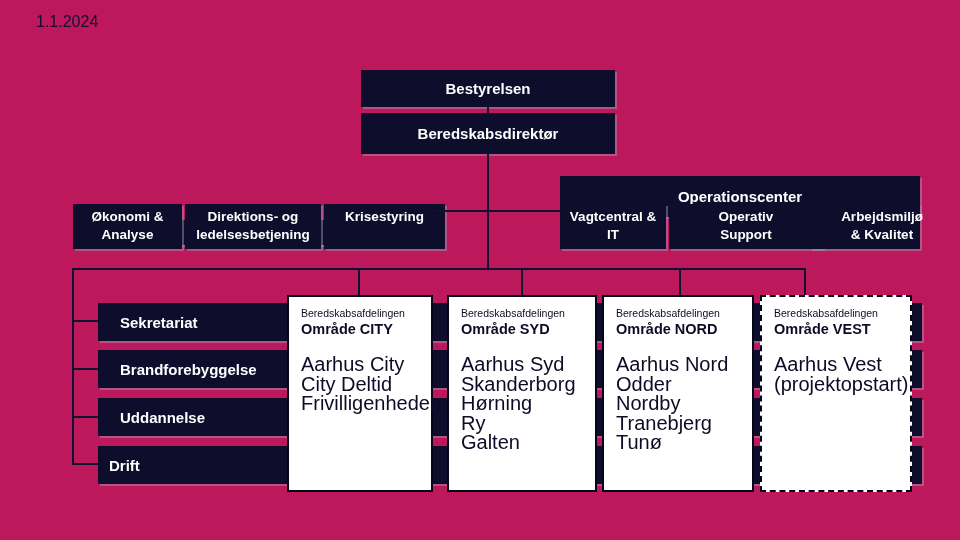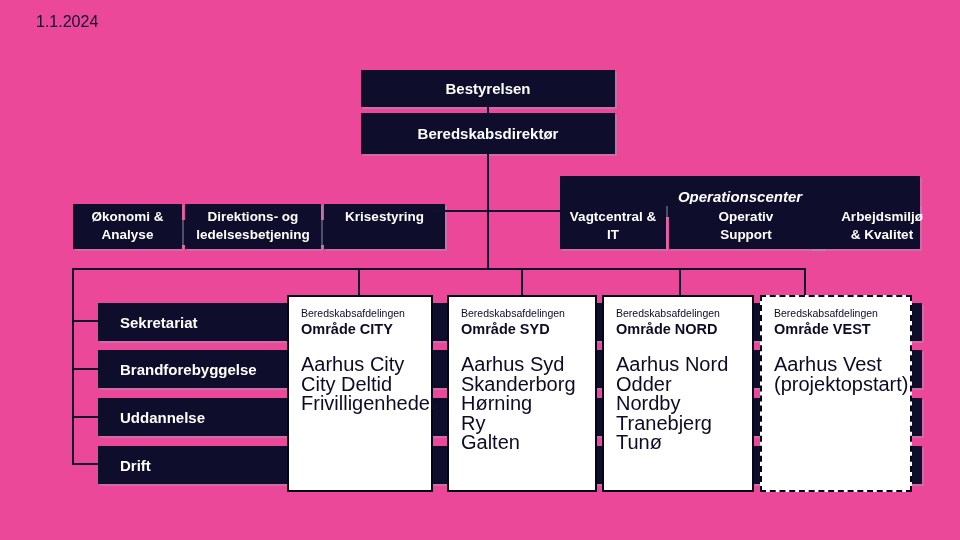--- a/index.html
+++ b/index.html
@@ -1,17 +1,17 @@
 <!DOCTYPE html>
 <html><head>
 <meta charset="utf-8">
 <style>
   html,body{margin:0;padding:0;background:#fff;}
   .canvas{
-    position:relative;width:960px;height:540px;background:#ec4899;
+    position:relative;width:960px;height:540px;background:#be185d;
     font-family:"Liberation Sans", sans-serif;overflow:hidden;
     color:#0c0c26;
   }
   .navy{
     position:absolute;background:#0e0e2c;color:#ffffff;
     box-shadow:2px 2px 0 rgba(160,160,185,.45);
   }
   .center{display:flex;align-items:center;justify-content:center;text-align:center;}
   .topbox{font-weight:bold;font-size:15px;}
   .grp-header{font-weight:bold;font-size:15px;}
@@ -73,21 +73,21 @@
   </div>
   <div class="navy cell" style="left:185px;top:204px;width:136px;height:45px;">
     <span>Direktions- og</span>
     <span>ledelsesbetjening</span>
   </div>
   <div class="navy cell" style="left:324px;top:204px;width:121px;height:45px;">
     <span>Krisestyring</span>
     <span></span>
   </div>
 
-  <div class="navy center grp-header" style="left:560px;top:176px;width:360px;height:41px;font-style:italic;">
+  <div class="navy center grp-header" style="left:560px;top:176px;width:360px;height:41px;">
     <span>Operationscenter</span>
   </div>
   <div class="navy cell" style="left:560px;top:204px;width:106px;height:45px;">
     <span>Vagtcentral &amp;</span>
     <span>IT</span>
   </div>
   <div class="navy cell" style="left:669px;top:204px;width:154px;height:45px;">
     <span>Operativ</span>
     <span>Support</span>
   </div>
@@ -98,21 +98,21 @@
 
   <div class="navy bar" style="left:98px;top:303px;width:824px;height:38px;">
     <span>Sekretariat</span>
   </div>
   <div class="navy bar" style="left:98px;top:350px;width:824px;height:38px;">
     <span>Brandforebyggelse</span>
   </div>
   <div class="navy bar" style="left:98px;top:398px;width:824px;height:38px;">
     <span>Uddannelse</span>
   </div>
-  <div class="navy bar" style="left:98px;top:446px;width:824px;height:38px;">
+  <div class="navy bar" style="left:98px;top:446px;width:824px;height:38px;padding-left:11px;">
     <span>Drift</span>
   </div>
 
   <div class="areabox" style="left:287px;width:146px;">
     <div class="area-super">Beredskabsafdelingen</div>
     <div class="area-title">Område CITY</div>
     <div class="area-items">
       <div>Aarhus City</div>
       <div>City Deltid</div>
       <div>Frivilligenheden</div>

